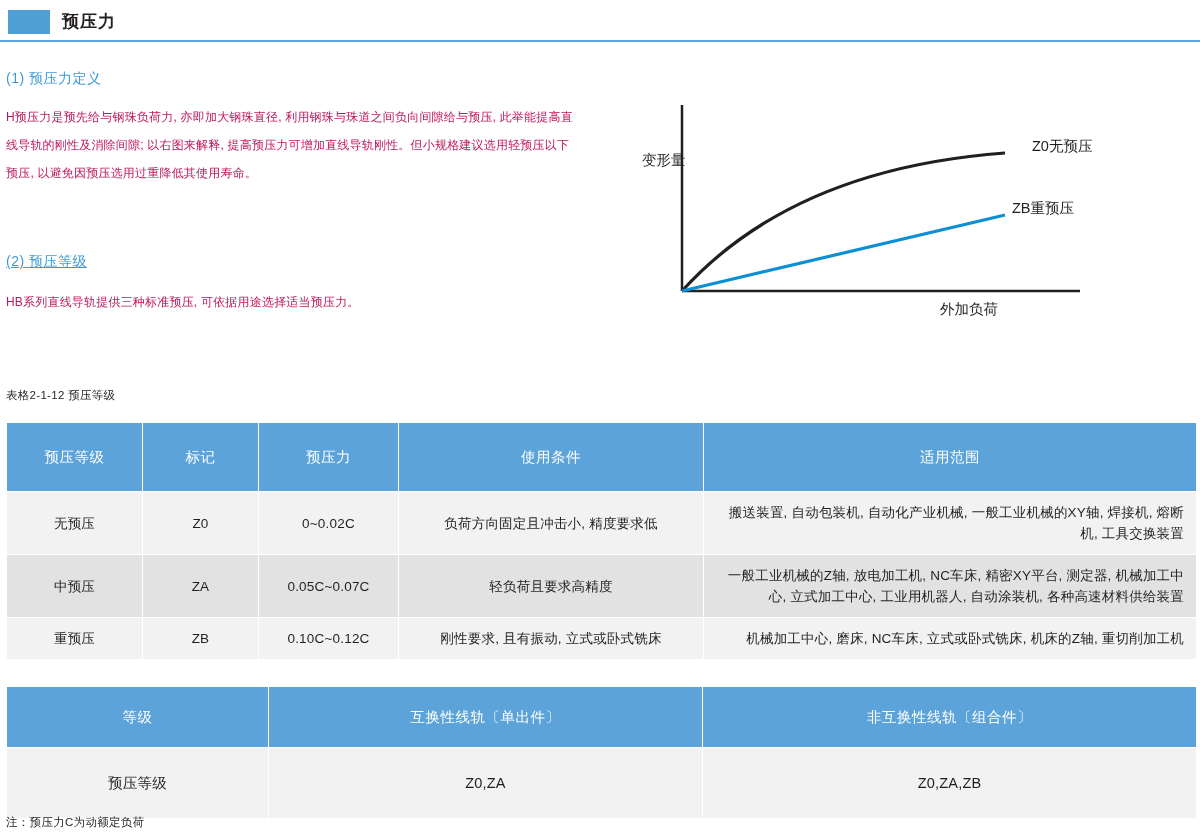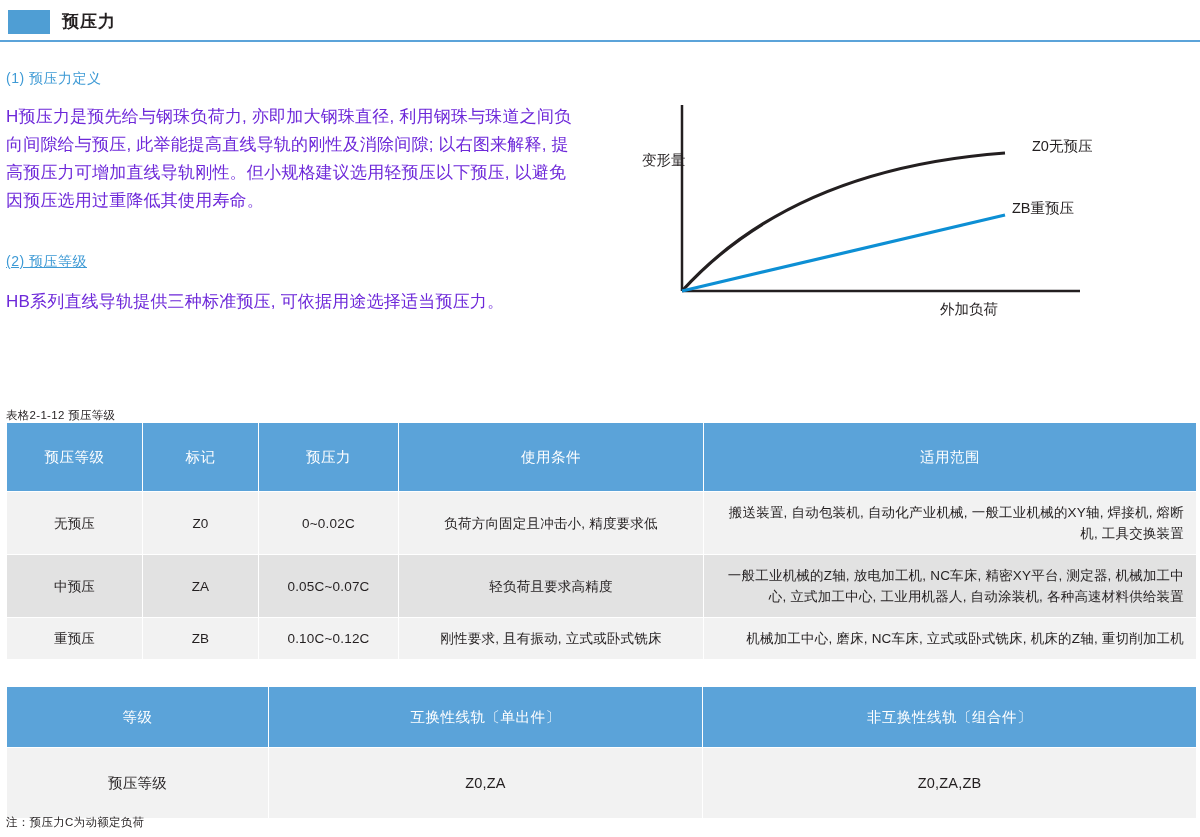--- a/index.html
+++ b/index.html
@@ -52,23 +52,23 @@
     color: #3e9ad5;
     letter-spacing: 0.5px;
     white-space: nowrap;
   }
   #head-definition { left: 6px; top: 70px; }
   #head-grades { left: 6px; top: 253px; text-decoration: underline; }
 
   .body-text {
     position: absolute;
     left: 6px;
-    font-size: 17px;
+    font-size: 12px;
     line-height: 28px;
-    color: #6d28d9;
+    color: #be185d;
     letter-spacing: 0.2px;
   }
   #text-definition {
     top: 103px;
     width: 570px;
   }
   #text-grades {
     top: 288px;
     width: 570px;
   }
@@ -94,21 +94,21 @@
   #label-zb { left: 392px; top: 104px; }
 
   
   .table-caption {
     position: absolute;
     left: 6px;
     font-size: 11.5px;
     color: #231f20;
     letter-spacing: 0.3px;
   }
-  #caption-table1 { top: 408px; }
+  #caption-table1 { top: 388px; }
 
   
   table {
     border-collapse: collapse;
     table-layout: fixed;
     position: absolute;
     font-size: 13.5px;
   }
   #table-preload {
     left: 6px;

